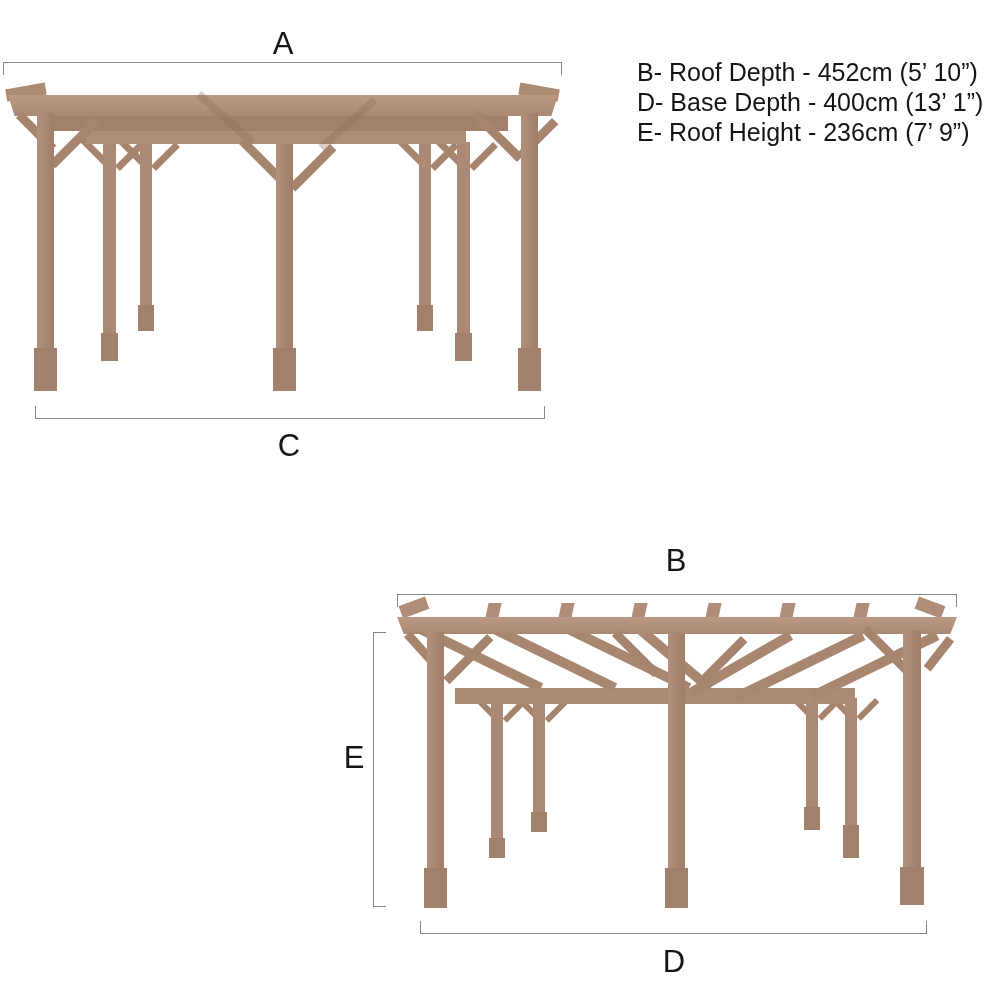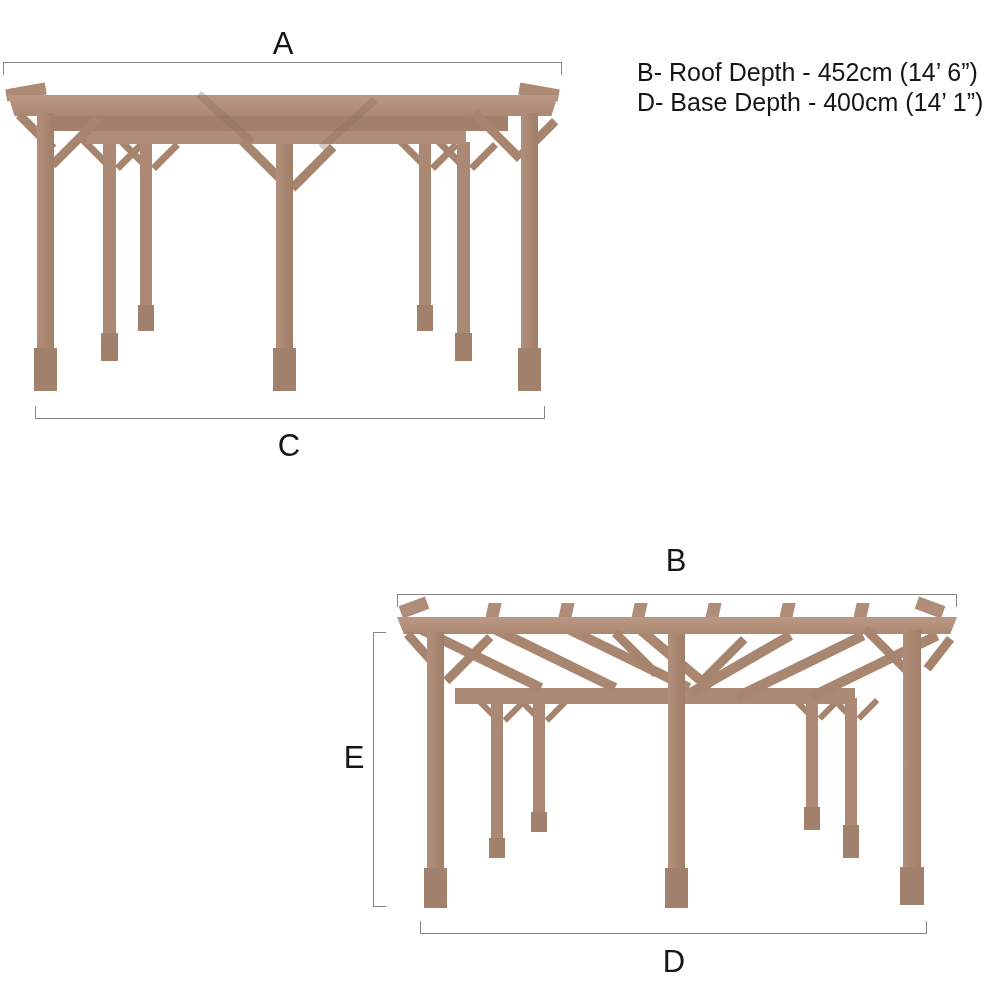--- a/index.html
+++ b/index.html
@@ -152,17 +152,18 @@
     <div class="brace" style="left:862px;top:632px;height:58px;transform:rotate(-45deg);"></div>
     <div class="brace" style="left:947px;top:636px;height:38px;transform:rotate(38deg);"></div>
     <div class="post" style="left:903px;top:630px;width:18px;height:237px;"></div>
     <div class="foot" style="left:900px;top:867px;width:24px;height:38px;"></div>
 
     <div class="dimh up" style="left:420px;top:921px;width:507px;"></div>
     <div class="dletter" style="left:652px;top:944px;">D</div>
   </div>
 
   <div class="legend">
-    <div>B- Roof Depth - 452cm (14’ 6”)</div>
-    <div>D- Base Depth - 400cm (14’ 1”)</div>
+    <div>B- Roof Depth - 452cm (5’ 10”)</div>
+    <div>D- Base Depth - 400cm (13’ 1”)</div>
+    <div>E- Roof Height - 236cm (7’ 9”)</div>
   </div>
 
 </div>
 
 </body></html>

